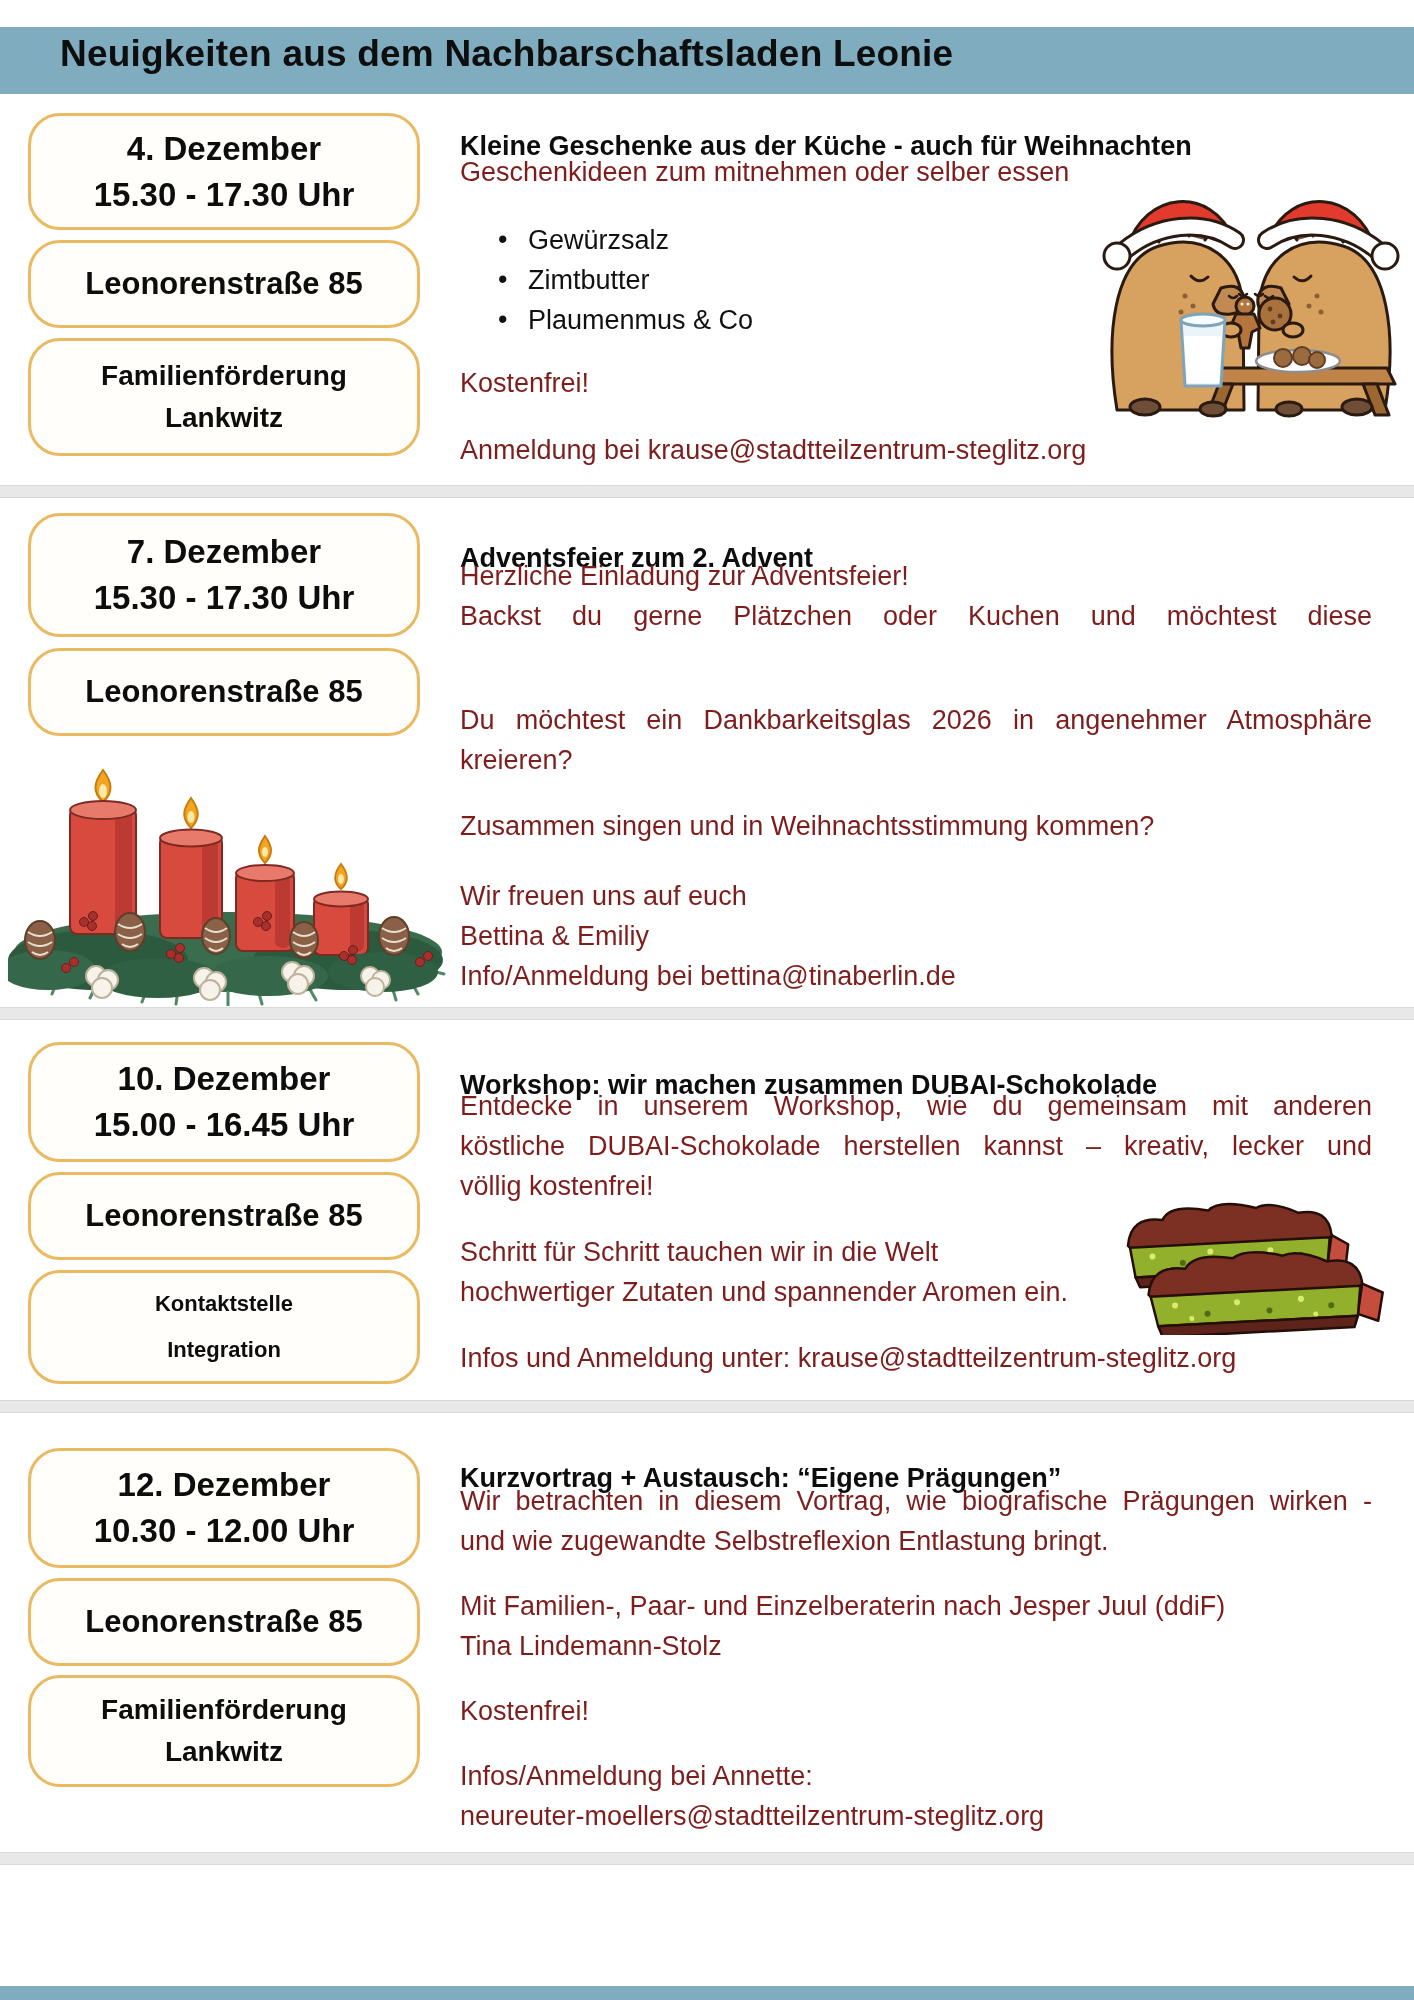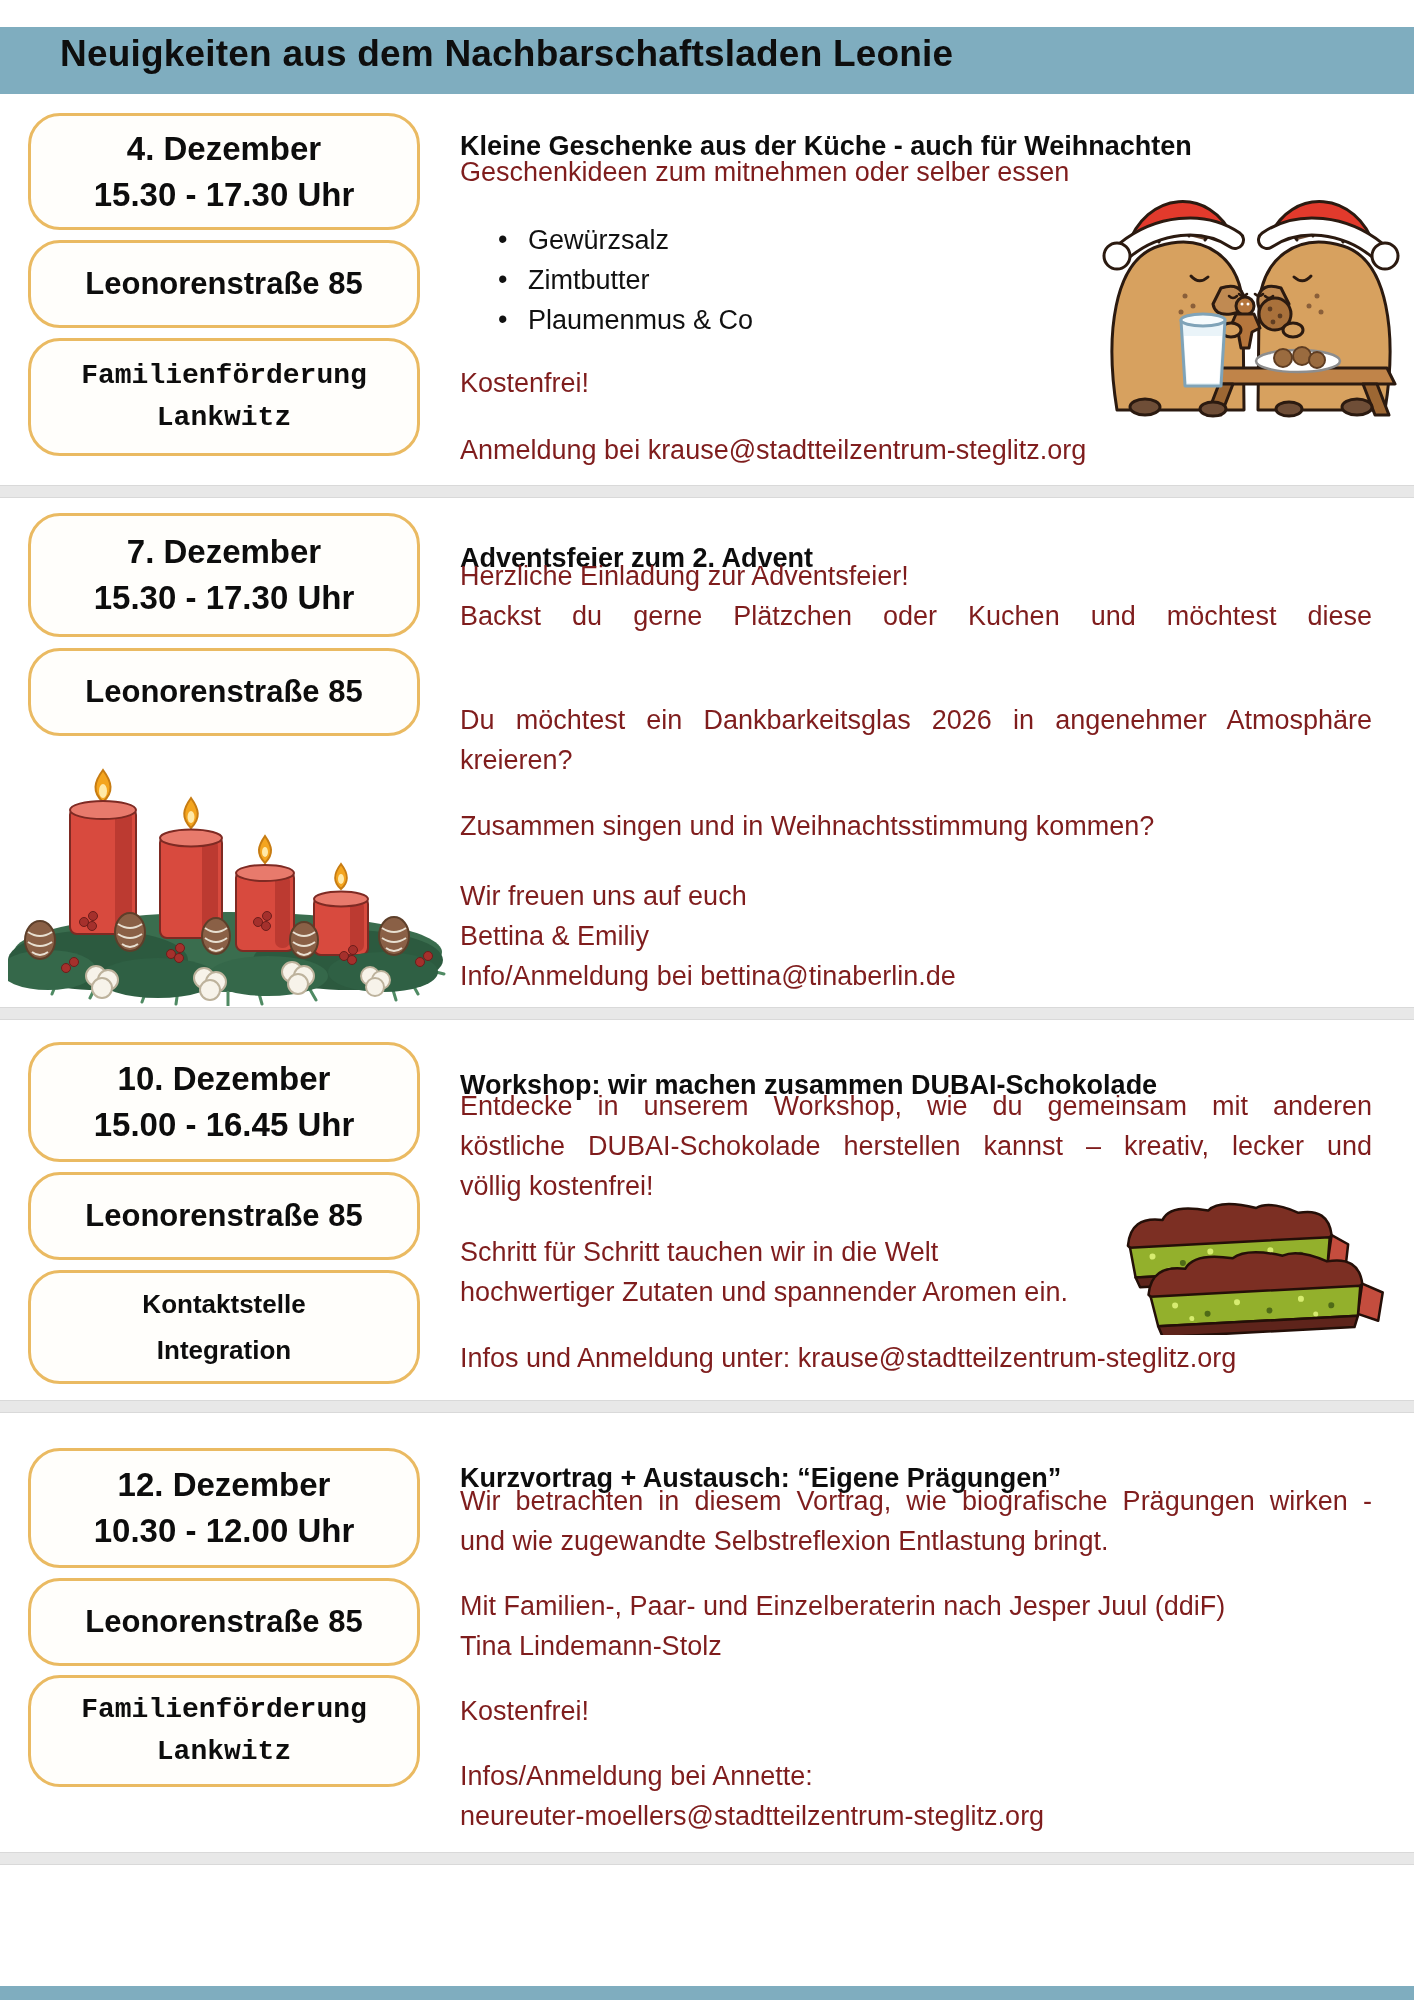--- a/index.html
+++ b/index.html
@@ -5,21 +5,21 @@
   html,body{margin:0;padding:0;background:#ffffff;}
   body{font-family:"Liberation Sans",sans-serif;color:#111111;}
   .page{position:relative;width:1414px;height:2000px;background:#ffffff;overflow:hidden;}
   .abs{position:absolute;}
   .titlebar{position:absolute;left:0;top:27px;width:1414px;height:67px;background:#7fadbf;}
   .titlebar h1{margin:0;padding-left:60px;font-size:37px;line-height:53px;font-weight:bold;color:#0e0e0e;letter-spacing:.2px;white-space:nowrap;}
   .badge{position:absolute;left:28px;width:392px;box-sizing:border-box;border:3.5px solid #eaba62;
          border-radius:32px;background:#fffefb;display:flex;flex-direction:column;align-items:center;
          justify-content:center;text-align:center;font-weight:bold;color:#0d0d0d;}
   .bl{line-height:46px;white-space:nowrap;}
-  .f28{font-size:28px;font-family:Liberation Mono, monospace;}.f29{font-size:33px;}.f30{font-size:26px;}.f31{font-size:31px;}
+  .f28{font-size:28px;}.f29{font-size:33px;}.f30{font-size:22px;}.f31{font-size:31px;}
   .etitle{position:absolute;left:460px;font-size:27px;font-weight:bold;line-height:40px;white-space:nowrap;color:#0d0d0d;}
   .bodytext{font-size:27px;line-height:40px;color:#7f1d1d;}
   .nw{white-space:nowrap;}
   .jwrap{position:absolute;left:460px;width:912px;}
   .ln{height:40px;}
   .jl{text-align:justify;text-align-last:justify;}
   .bullets{position:absolute;left:460px;list-style:none;margin:0;padding:0;font-size:27px;line-height:40px;}
   .bullets li{height:40px;padding-left:68px;position:relative;white-space:nowrap;}
   .bullets li::before{content:"\2022";position:absolute;left:38px;top:-1px;font-size:27px;}
   .divider{position:absolute;left:0;width:1414px;height:13px;background:#e8e8e8;

